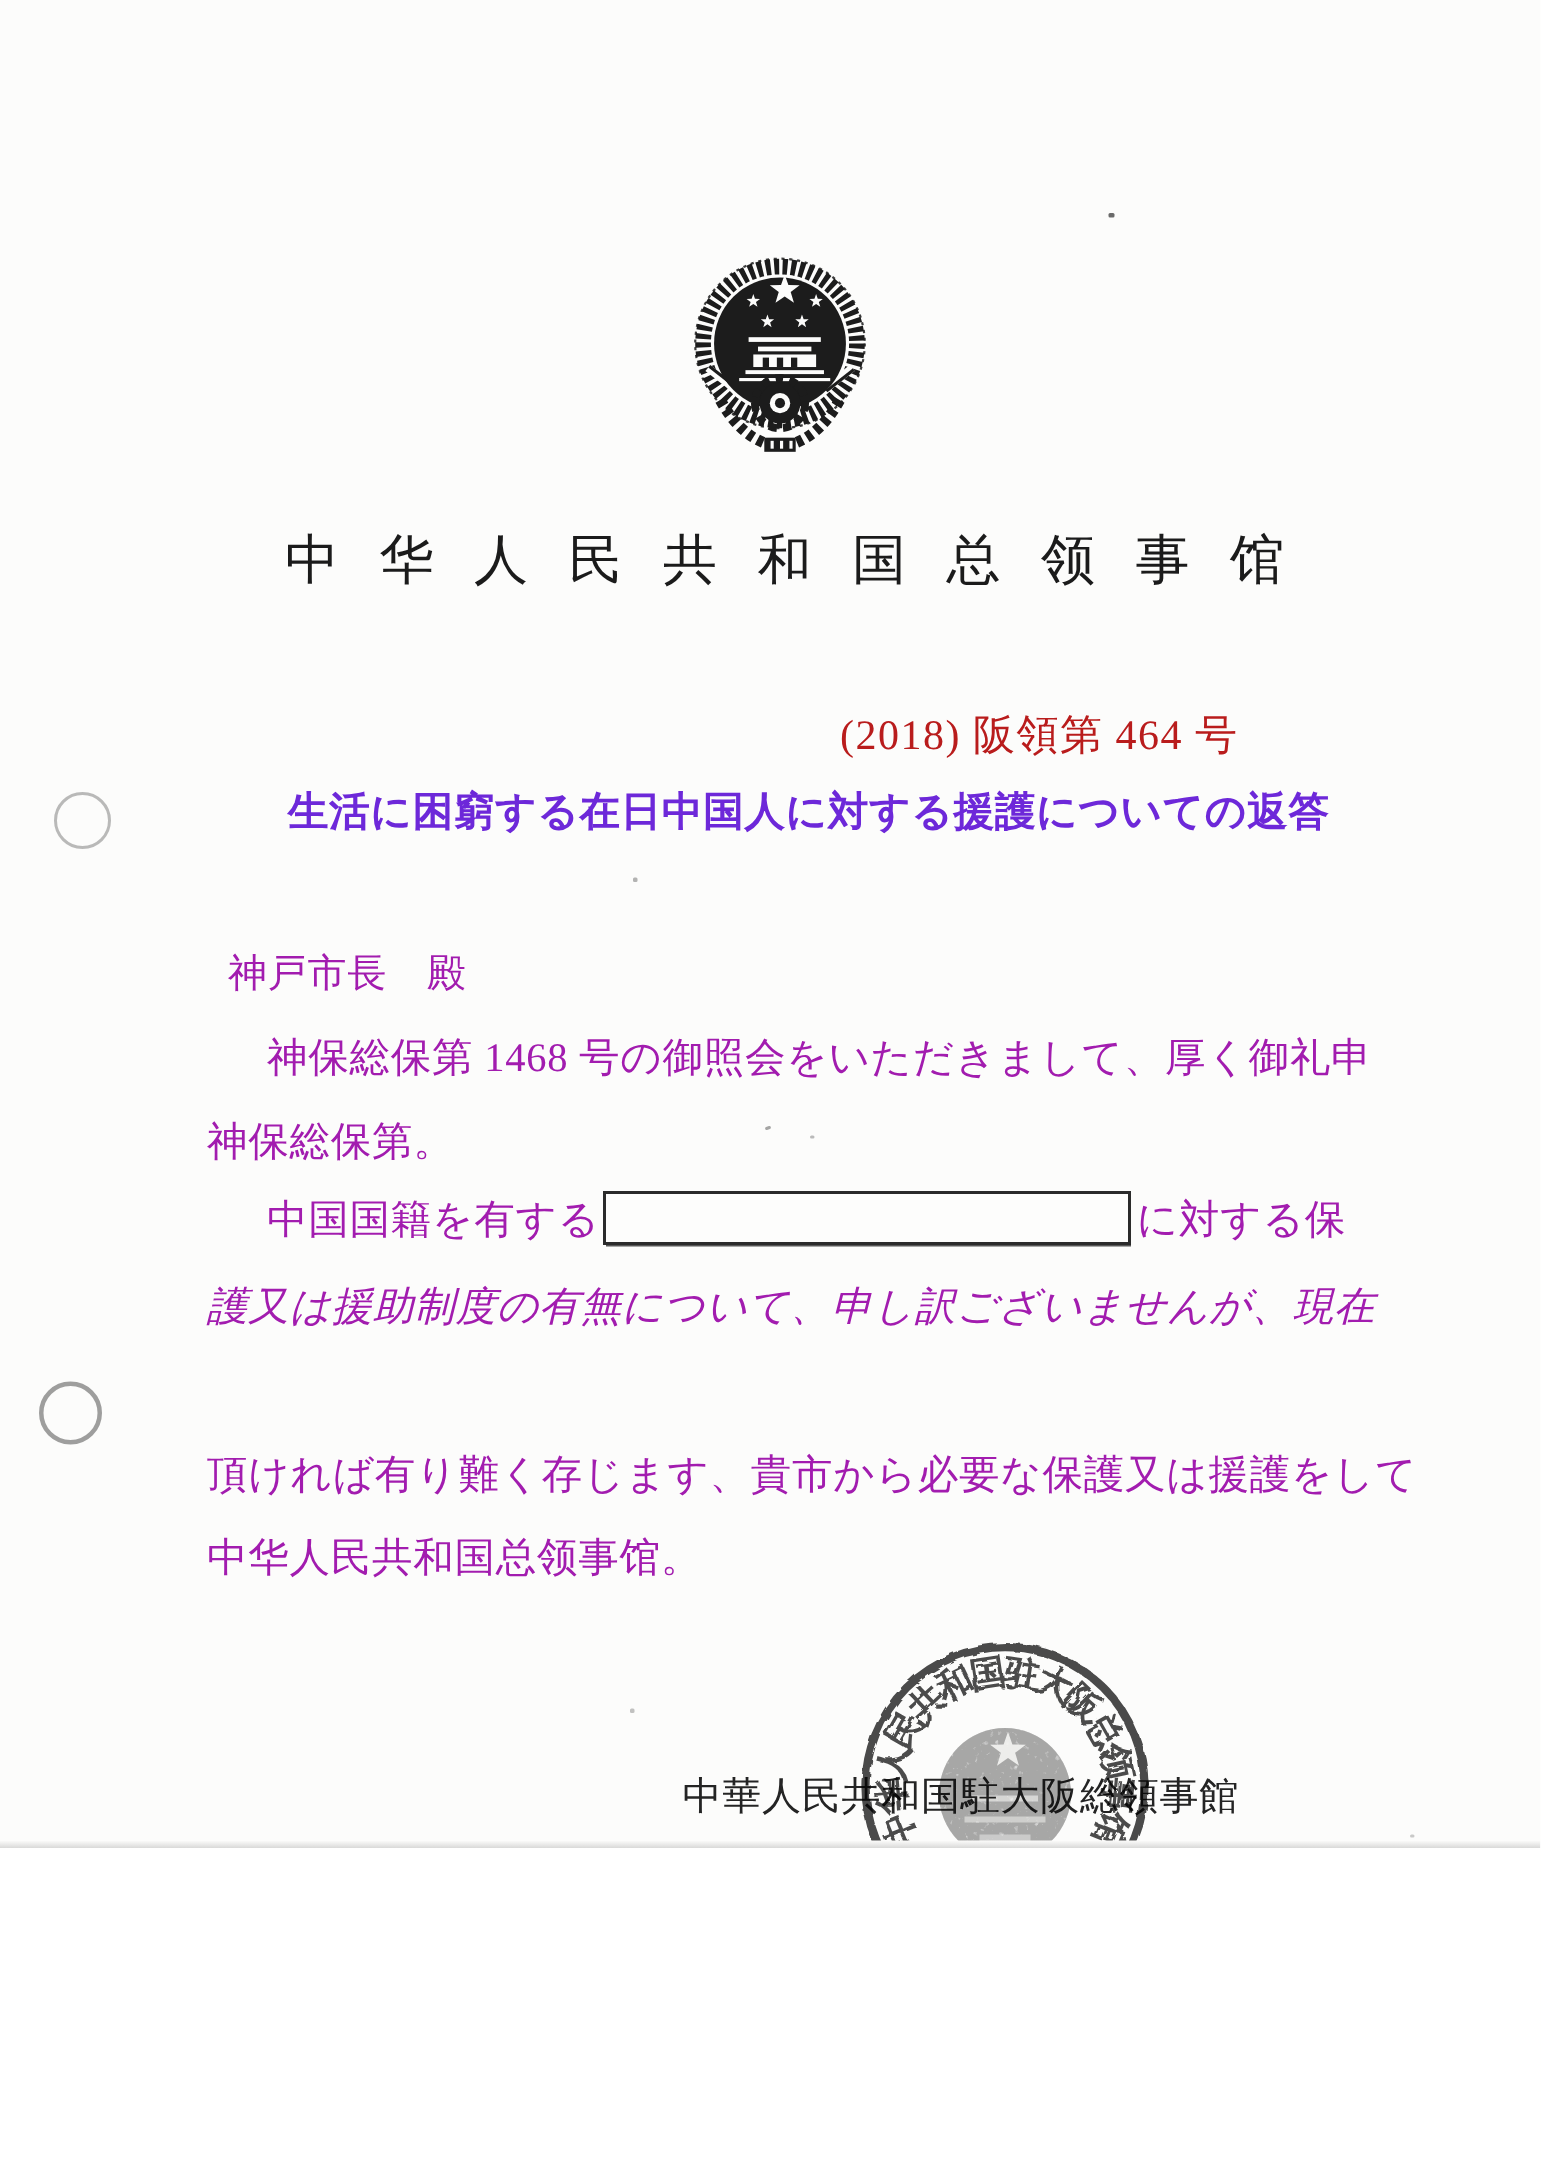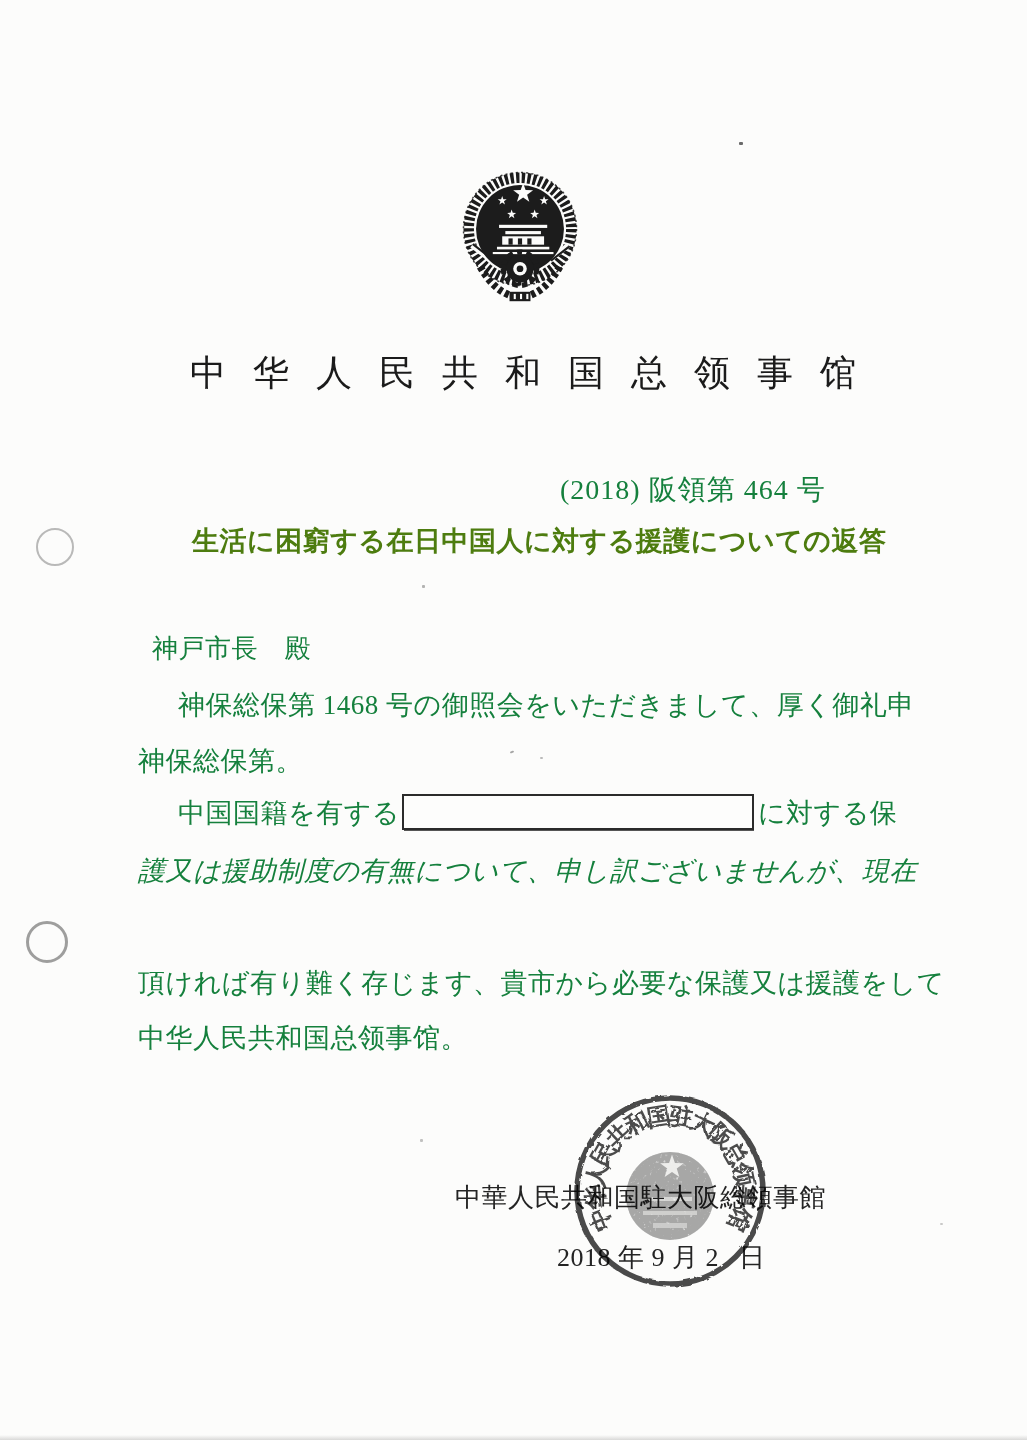--- a/index.html
+++ b/index.html
@@ -2,37 +2,37 @@
 <html><head>
 <meta charset="utf-8">
 <style>
   html,body{margin:0;padding:0;}
   body{
     background:#ffffff;
     font-family:"Liberation Serif","DejaVu Serif",serif;
   }
   .page{
     position:relative;
-    width:1027px;height:1440px;
+    width:1027px;height:1232px;
     background:#fcfcfb;
     overflow:hidden;
     color:#1f1f1f;
   }
   .abs{position:absolute;white-space:nowrap;}
   
   .emblem{left:457px;top:162px;}
   .letterhead{
     left:190px;top:349px;
     font-size:36px;letter-spacing:27px;
     color:#1b1b1b;font-weight:500;
   }
-  .doc-number{left:560px;top:471px;font-size:28px;letter-spacing:1px;color:#15803d;}
-  .doc-title{left:192px;top:523px;font-size:27px;font-weight:bold;letter-spacing:0.5px;color:#4d7c0f;}
-  
-  .line{font-size:27px;letter-spacing:0.5px;color:#15803d;}
+  .doc-number{left:560px;top:471px;font-size:28px;letter-spacing:1px;color:#b91c1c;}
+  .doc-title{left:192px;top:523px;font-size:27px;font-weight:bold;letter-spacing:0.5px;color:#6d28d9;}
+  
+  .line{font-size:27px;letter-spacing:0.5px;color:#a21caf;}
   .recipient{left:152px;top:631px;font-size:26px;}
   .p1l1{left:138px;top:687px;padding-left:40px;}
   .p1l2{left:138px;top:743px;}
   .p2l1{left:138px;top:794px;padding-left:40px;}
   .p2l2{left:138px;top:853px;font-style:italic;}
   .p2l3{left:138px;top:909px;}
   .p2l4{left:138px;top:965px;}
   .p2l5{left:138px;top:1020px;}
   .redaction-box{
     display:inline-block;

